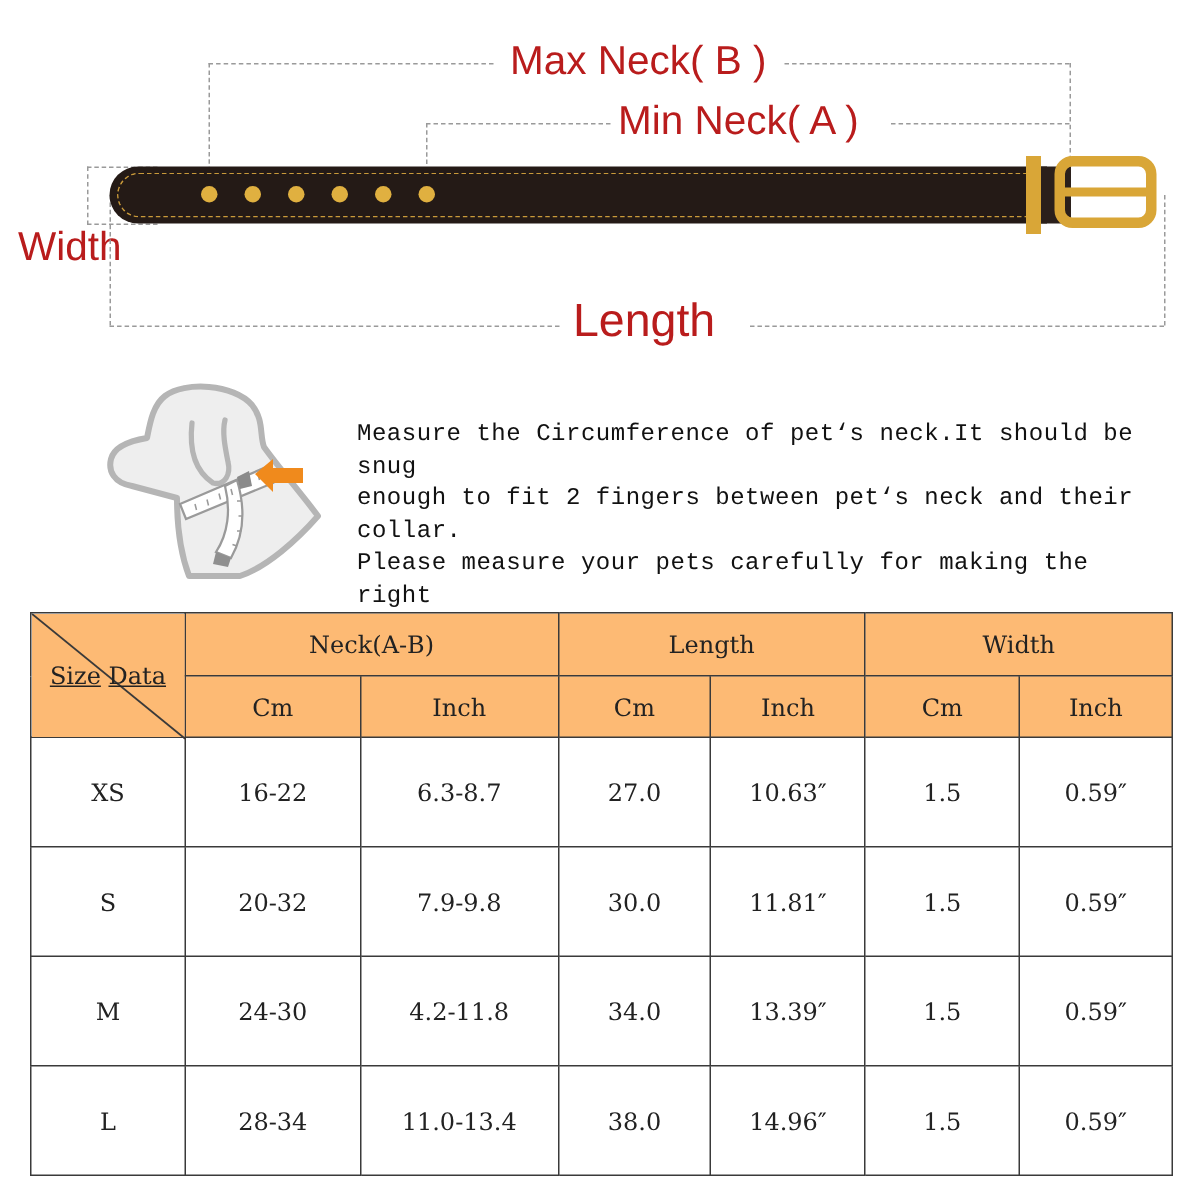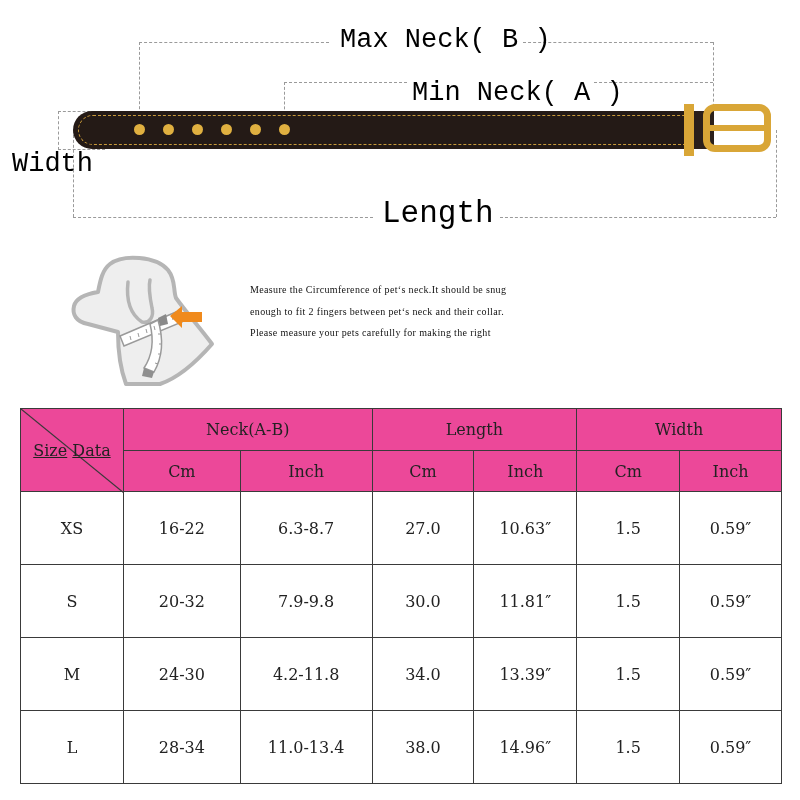--- a/index.html
+++ b/index.html
@@ -1,38 +1,38 @@
 <!DOCTYPE html>
 <html><head>
 <meta charset="utf-8">
 <style>
   html, body { margin:0; padding:0; background:#ffffff; }
   body { width:800px; height:800px; position:relative; overflow:hidden; font-family:"DejaVu Sans", sans-serif; color:#111; }
   .abs { position:absolute; }
-  .label { font-family:Liberation Mono, monospace; color:#000000; white-space:nowrap; line-height:1; }
+  .label { font-family:Liberation Sans, sans-serif; color:#b91c1c; white-space:nowrap; line-height:1; }
   .dash-h { position:absolute; height:0; border-top:1.5px dashed #9a9a9a; }
   .dash-v { position:absolute; width:0; border-left:1.5px dashed #9a9a9a; }
   .dash-box { position:absolute; border:1.5px dashed #9a9a9a; }
 
   
   .belt { position:absolute; left:73px; top:111px; width:625px; height:38px; background:#241a16; border-radius:22px 0 0 22px; }
   .belt-stitch { position:absolute; left:5px; top:4px; right:4px; bottom:4px; border:1px dashed #c99a3a; border-right:none; border-radius:18px 0 0 18px; }
   .hole { position:absolute; top:124px; width:11px; height:11px; border-radius:50%; background:#e0b040; }
   .keeper { position:absolute; left:684px; top:104px; width:10px; height:52px; background:#d9a637; }
   .belt-end { position:absolute; left:694px; top:111px; width:20px; height:38px; background:#2b201b; }
   .buckle { position:absolute; left:703px; top:104px; width:68px; height:48px; border:7px solid #d9a637; border-radius:12px; box-sizing:border-box; }
   .buckle-bar { position:absolute; left:710px; top:125px; width:58px; height:6px; background:#d9a637; }
 
   
-  .instr { position:absolute; left:250px; top:279px; width:520px; font-family:Liberation Serif, serif; font-size:10px; line-height:21.5px; color:#111; letter-spacing:0.35px; }
+  .instr { position:absolute; left:238px; top:279px; width:520px; font-family:Liberation Mono, monospace; font-size:16px; line-height:21.5px; color:#111; letter-spacing:0.35px; }
 
   
   table.size { position:absolute; left:20px; top:408px; border-collapse:collapse; width:762px; font-family:"DejaVu Serif", serif; font-size:16px; color:#222; }
   table.size td, table.size th { border:1.5px solid #3a3a3a; text-align:center; font-weight:normal; padding:0; }
-  table.size thead th { background:#ec4899; }
+  table.size thead th { background:#fdba74; }
   .h1 th { height:41px; }
   .h2 th { height:40px; }
   tbody td { height:72px; }
   .diag { position:relative; }
   .diag svg { position:absolute; left:0; top:0; }
   .diag span { position:relative;text-decoration:underline; }
 </style>
 </head>
 <body>
 
@@ -40,21 +40,21 @@
 
   <div class="dash-h" style="left:139px; top:42px; width:190px;"></div>
   <div class="dash-v" style="left:139px; top:42px; height:82px;"></div>
   <div class="dash-h" style="left:523px; top:42px; width:190px;"></div>
   <div class="dash-v" style="left:713px; top:42px; height:70px;"></div>
   <div class="abs label" style="left:340px; top:27px; font-size:27px;">Max Neck( B )</div>
 
   <div class="dash-h" style="left:284px; top:82px; width:123px;"></div>
   <div class="dash-v" style="left:284px; top:82px; height:42px;"></div>
   <div class="dash-h" style="left:594px; top:82px; width:119px;"></div>
-  <div class="abs label" style="left:412px; top:67px; font-size:27px;margin-top:13px;">Min Neck( A )</div>
+  <div class="abs label" style="left:412px; top:67px; font-size:27px;">Min Neck( A )</div>
 
   <div class="dash-box" style="left:58px; top:111px; width:46px; height:37px; border-right:none;"></div>
   <div class="abs label" style="left:12px; top:151px; font-size:27px;">Width</div>
 
   <div class="dash-v" style="left:73px; top:130px; height:87px;"></div>
   <div class="dash-h" style="left:73px; top:217px; width:300px;"></div>
   <div class="dash-h" style="left:500px; top:217px; width:276px;"></div>
   <div class="dash-v" style="left:776px; top:130px; height:87px;"></div>
   <div class="abs label" style="left:382px; top:198px; font-size:31px;">Length</div>
 

